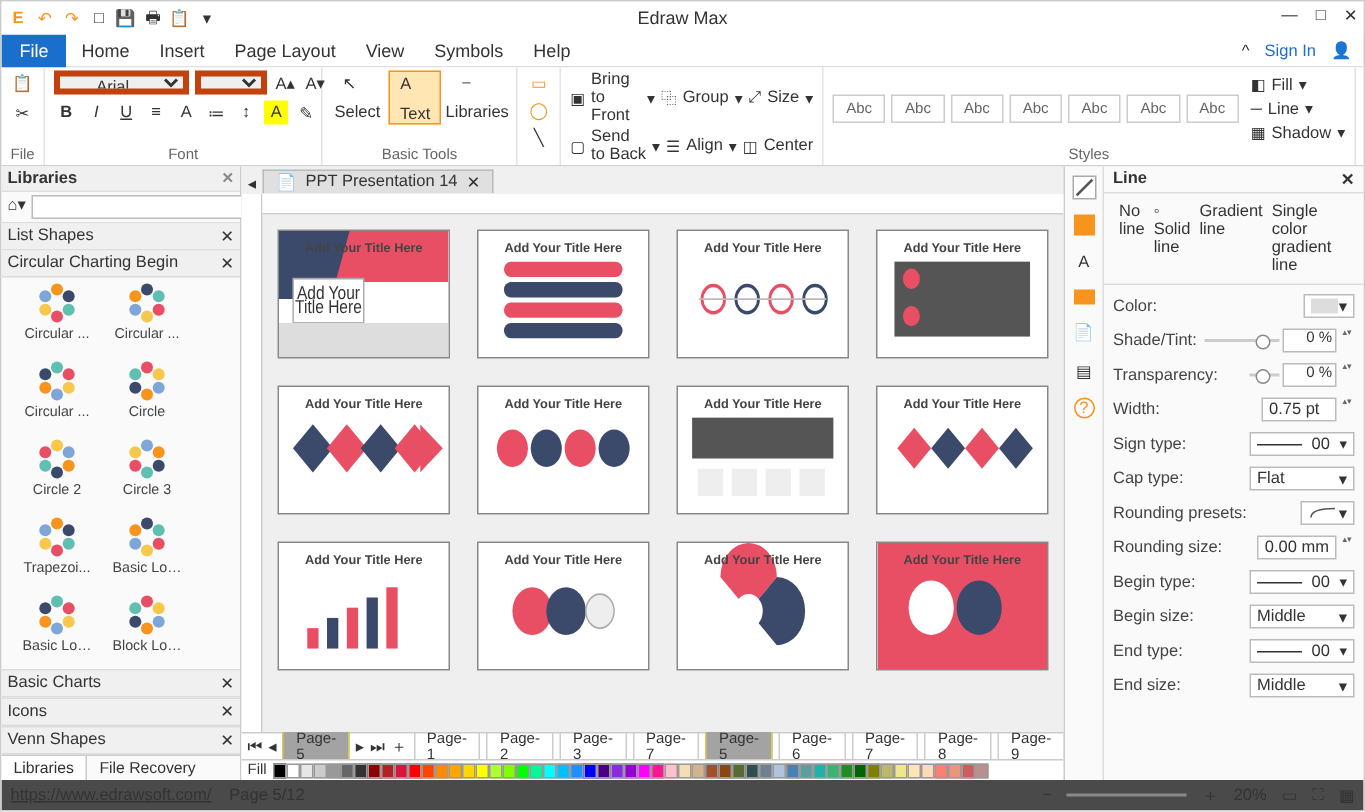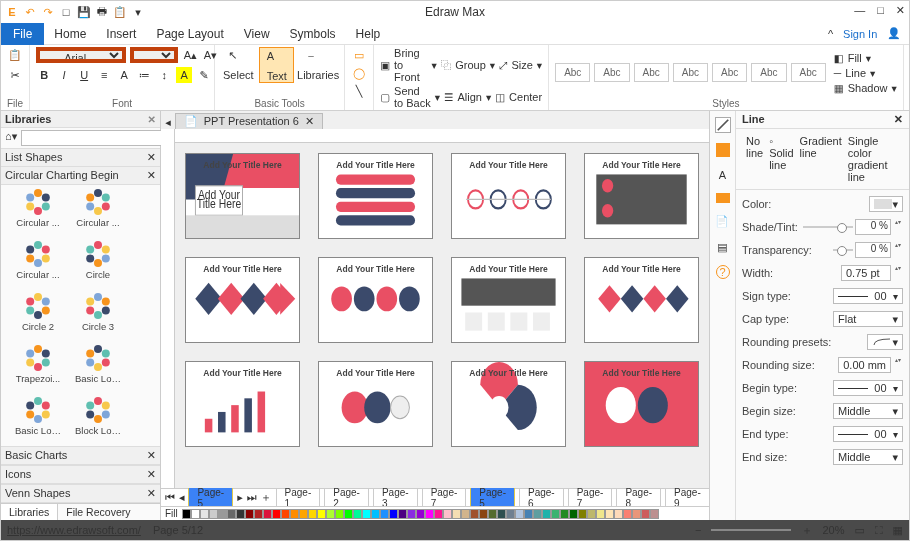--- a/index.html
+++ b/index.html
@@ -54,21 +54,21 @@
 .doctab{display:flex;background:#f0f0f0;height:18px;align-items:flex-end;}
 .doctab .chip{background:#e0e0e0;border:1px solid #bbb;border-bottom:none;padding:1px 8px;font-size:10.5px;display:flex;gap:6px;}
 .canvas{flex:1;background:#efefef;position:relative;overflow:hidden;}
 .canvas .rulev{position:absolute;left:0;top:0;bottom:0;width:14px;background:#fff;border-right:1px solid #ccc;}
 .canvas .ruleh{position:absolute;left:14px;right:0;top:0;height:14px;background:#fff;border-bottom:1px solid #ccc;}
 .slides{position:absolute;left:24px;top:24px;right:10px;bottom:10px;display:grid;grid-template-columns:repeat(4,1fr);grid-auto-rows:86px;gap:18px 18px;}
 .slide{background:#fff;border:1px solid #888;display:flex;align-items:center;justify-content:center;font-size:8px;color:#777;position:relative;overflow:hidden;}
 .slide .t{position:absolute;top:6px;left:0;right:0;text-align:center;font-size:8.5px;color:#444;font-weight:600;}
 .pagebar{display:flex;align-items:center;height:18px;background:#fff;border-top:1px solid #ccc;gap:4px;padding-left:4px;}
 .pagebar .pg{padding:1px 8px;border:1px solid #ccc;font-size:10px;}
-.pagebar .pg.active{background:#3b82f6;border-color:#e0c94a;}
+.pagebar .pg.active{background:#a3a3a3;border-color:#e0c94a;}
 .fillbar{height:14px;background:#fff;border-top:1px solid #ccc;display:flex;align-items:center;}
 .fillbar .lbl{padding:0 4px;font-size:10px;}
 .fillbar .swatches{display:flex;}
 .fillbar .sw{width:9px;height:10px;border:0.5px solid #999;}
 
 .rightpanel{width:200px;border-left:1px solid #ccc;display:flex;background:#fafafa;}
 .rp-icons{width:26px;border-right:1px solid #ddd;display:flex;flex-direction:column;align-items:center;gap:10px;padding-top:6px;}
 .rp-icons span{width:16px;height:16px;display:flex;align-items:center;justify-content:center;}
 .rp-icons .sel{background:#fff;border:1px solid #aaa;}
 .rp-body{flex:1;display:flex;flex-direction:column;}
@@ -472,21 +472,21 @@
       <div>Libraries</div>
       <div>File Recovery</div>
     </div>
   </div>
 
   <div class="canvaswrap">
     <div class="doctab">
       <span style="width:14px;text-align:center">◂</span>
       <div class="chip">
           <span>📄</span>
-          <span>PPT Presentation 6</span>
+          <span>PPT Presentation 14</span>
           <span>✕</span>
         </div>
     </div>
     <div class="canvas">
       <div class="rulev"></div>
       <div class="ruleh"></div>
       <div class="slides" id="slidesgrid">
           <div class="slide">
             <div class="t">Add Your Title Here</div>
             <svg width="100%" height="100%" viewBox="0 0 120 74" preserveAspectRatio="none">

